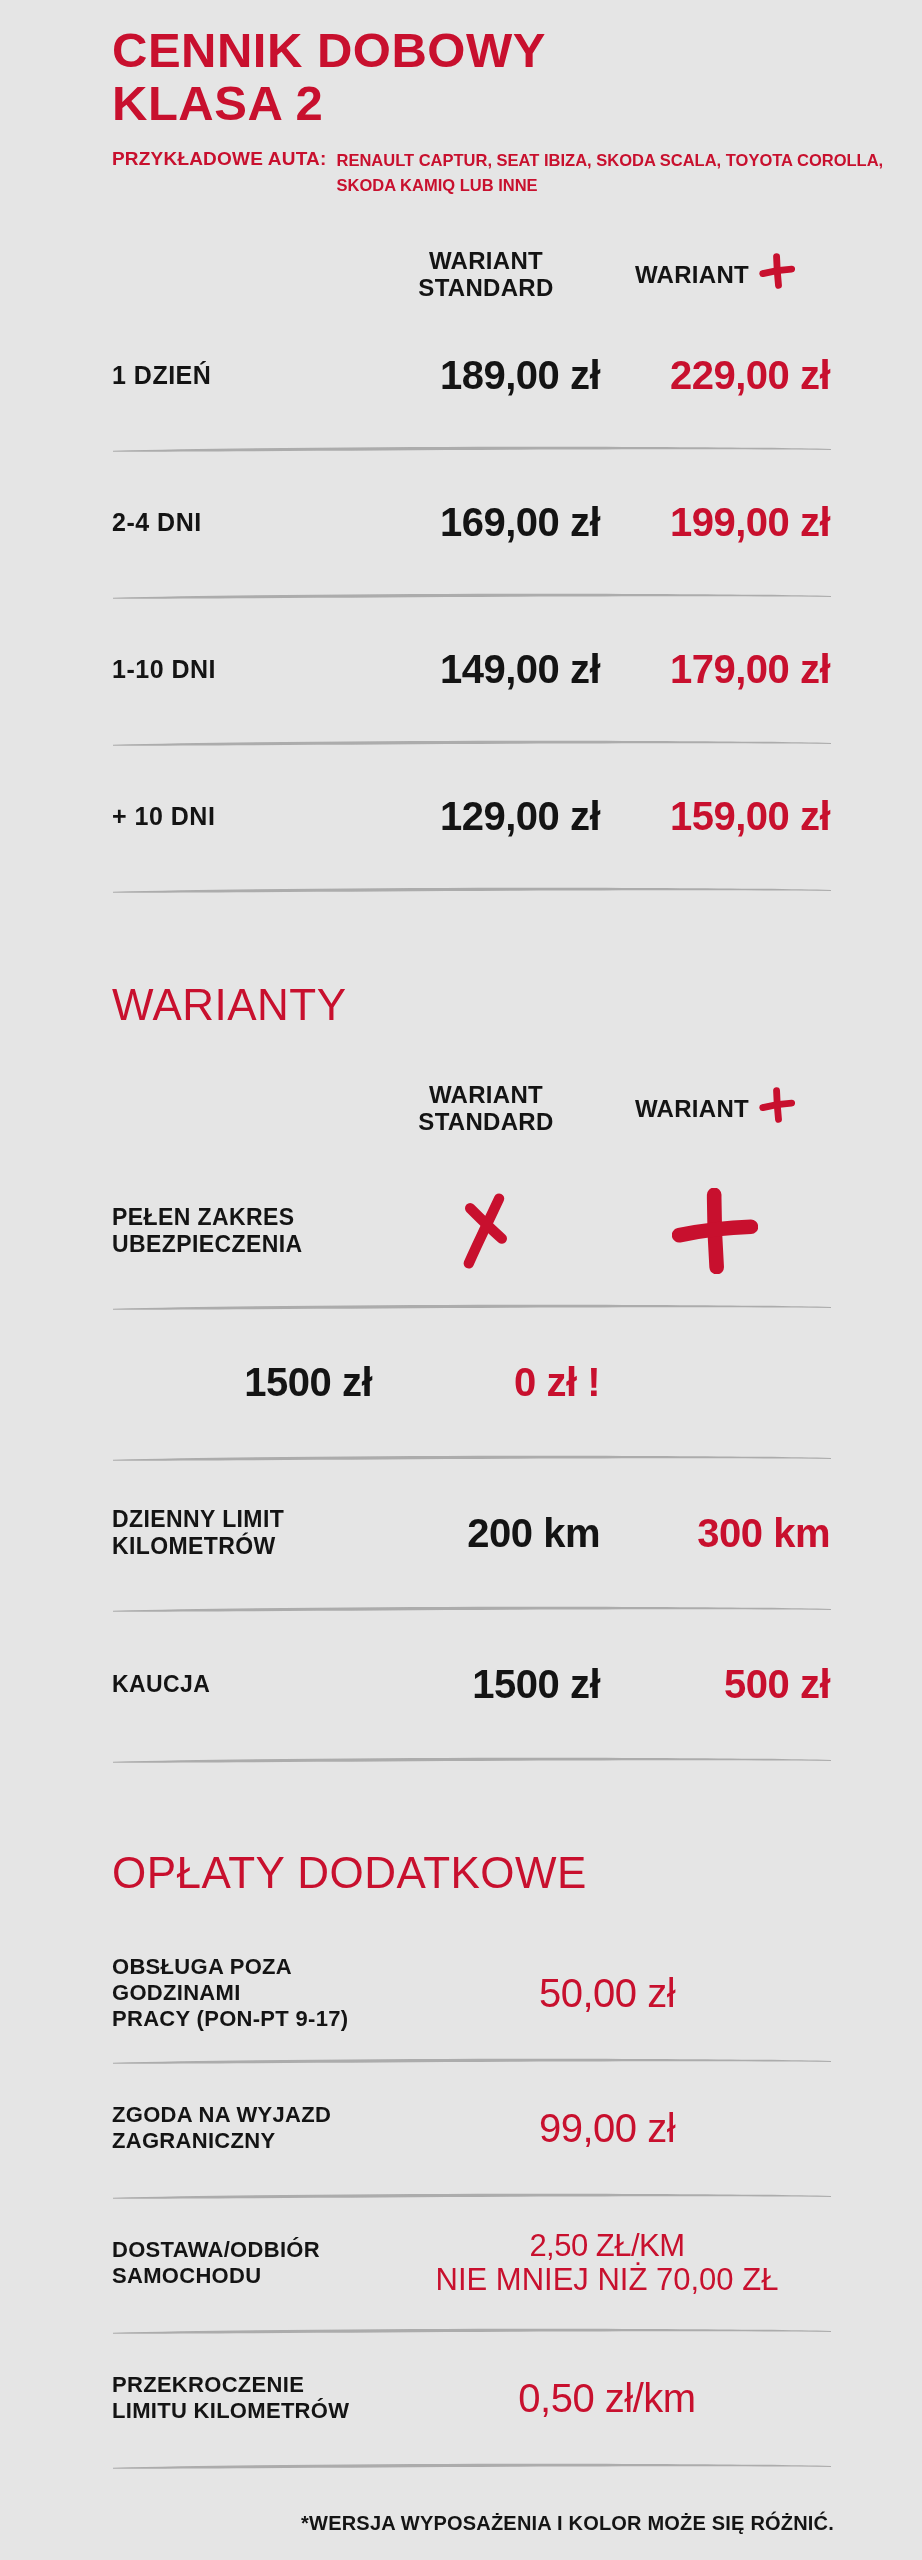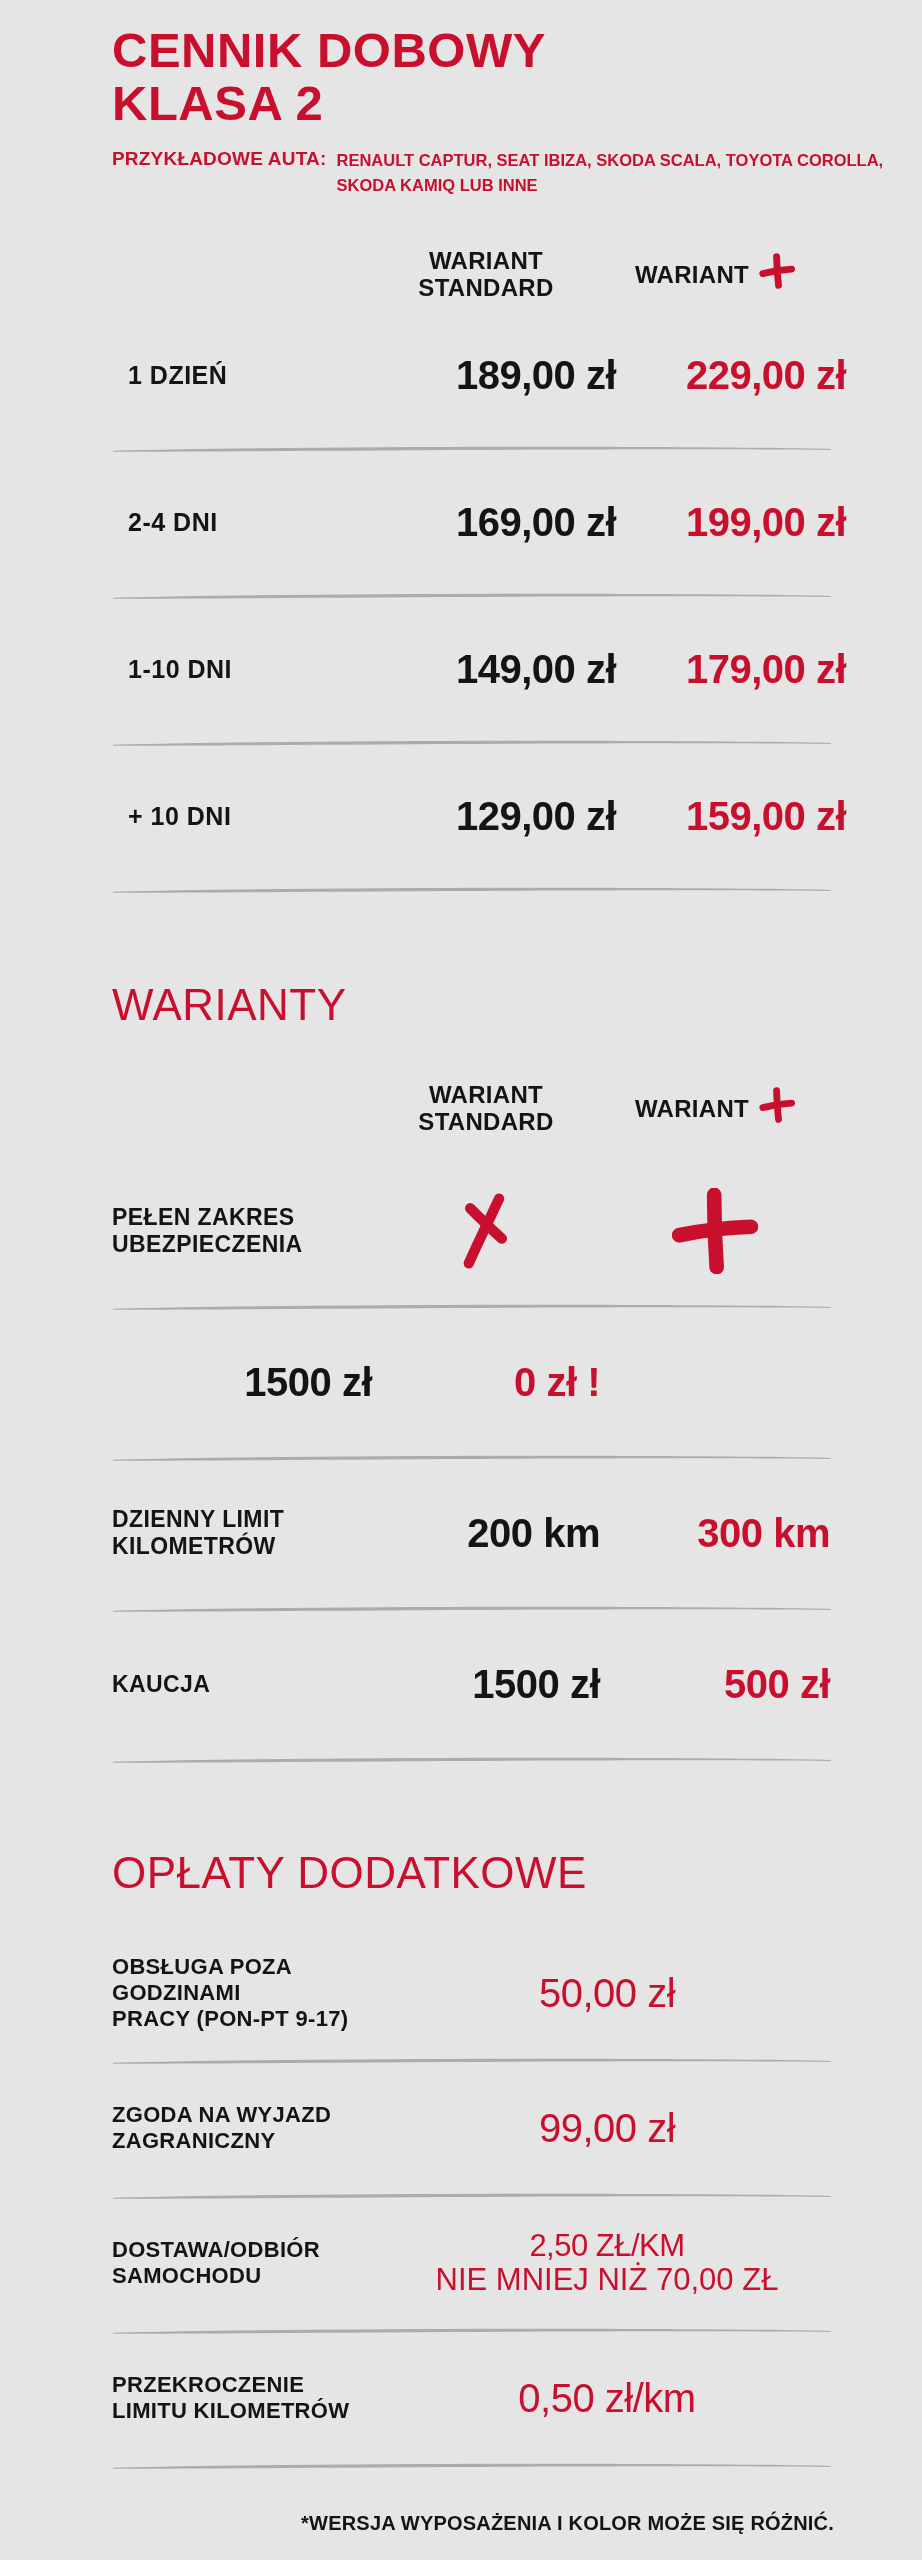--- a/index.html
+++ b/index.html
@@ -18,21 +18,21 @@
   .subtitle .ex-line { display:block; }
 
   
   .grid3 { display:grid; grid-template-columns:260px 228px 230px; align-items:center; }
   .col-head { font-size:24px; font-weight:800; line-height:27px; letter-spacing:0.3px; text-align:center; }
   .col-head .hl { display:block; }
   .head-row { margin-top:44px; height:64px; }
   .head-plus { display:flex; align-items:center; justify-content:center; gap:10px; }
   .plus-sm { width:36px; height:36px; margin-top:-6px; }
 
-  .prow { height:138px;margin-left:16px; }
+  .prow { height:138px; }
   .vrow { height:142px; }
   .row-label { font-size:25px; font-weight:800; letter-spacing:0.5px; }
   .row-label-2l { font-size:23px; font-weight:800; letter-spacing:0.4px; line-height:27px; }
   .lbl-line { display:block; }
   .lbl-line:empty { display:none; }
   .val { font-size:40px; font-weight:700; letter-spacing:-0.5px; text-align:right; white-space:nowrap; }
   .val-std { color:#141414; }
   .val-plus { color:#C8102E; }
 
   .divider { display:block; width:720px; height:9px; }

